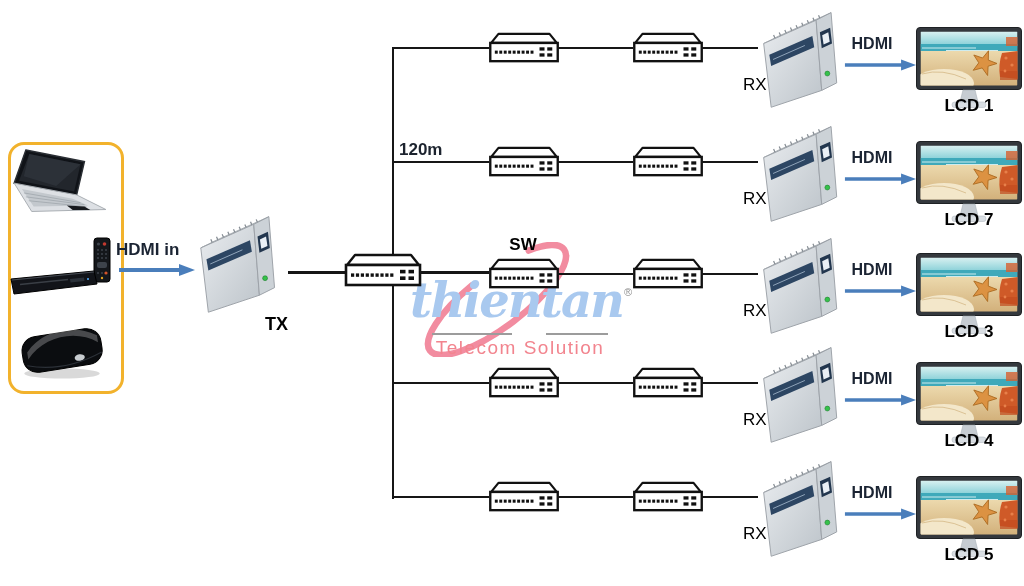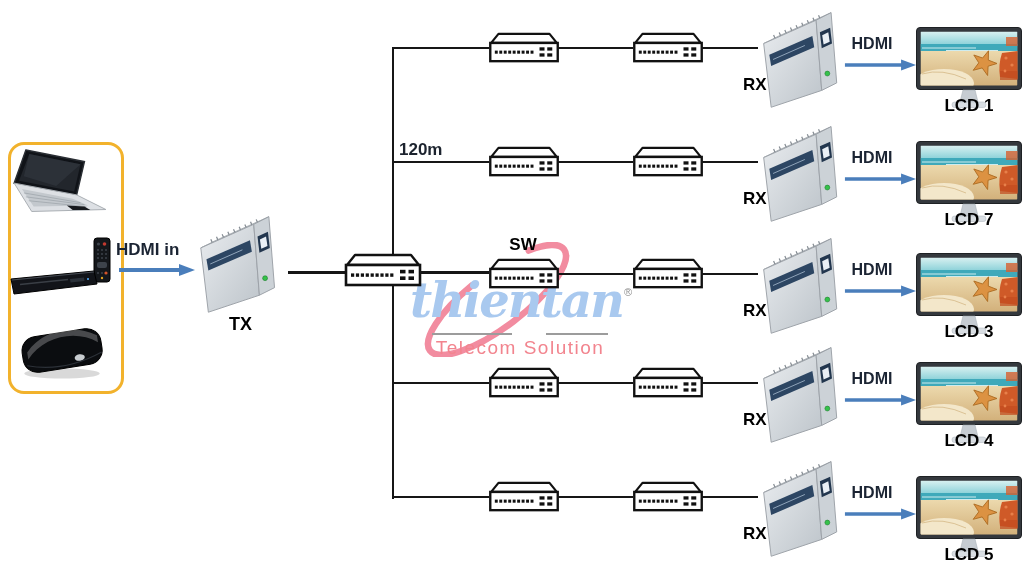--- a/index.html
+++ b/index.html
@@ -20,33 +20,33 @@
   
   .dg{z-index:2;}
   .seg{position:absolute;height:2.8px;background:var(--c-line,#161616);z-index:2;}
   
   #source-box{position:absolute;left:8px;top:142px;width:110px;height:246px;
               border:3.5px solid var(--c-source_border,#f2b22c);border-radius:16px;z-index:2;}
   
   .lbl{position:absolute;z-index:3;color:var(--c-label,#000);font-weight:bold;}
   #hdmi-in-label{left:116px;top:240px;width:80px;font-size:17px;
                  color:var(--c-hdmi_text,#1b2433);}
-  #tx-label{left:193px;top:314px;width:95px;text-align:center;font-size:18px;}
+  #tx-label{left:193px;top:314px;width:95px;text-align:right;font-size:18px;}
   #distance-label{left:399px;top:140px;font-size:17px;font-weight:600;color:#1c232e;}
   #sw-label{left:495px;top:235px;width:56px;text-align:center;font-size:17px;}
   
   .row{position:absolute;left:0;top:calc(var(--y) - 40px);width:1024px;height:142px;z-index:2;}
   .row .seg{top:38.6px;}
   .seg1{left:393px;width:96px;}
   .seg2{left:557px;width:76px;}
   .seg3{left:701px;width:57px;}
   .sw{position:absolute;width:74px;height:31px;top:24px;}
   .sw1{left:487px;} .sw2{left:631px;}
   .rxbox{position:absolute;left:755px;top:0;width:96px;height:103px;}
-  .rx-label{position:absolute;left:743px;top:67px;font-size:17px;font-weight:bold;color:var(--c-label,#000);}
+  .rx-label{position:absolute;left:743px;top:67px;font-size:17px;font-weight:normal;color:var(--c-label,#000);}
   .hdmi-label{position:absolute;left:843px;top:27px;width:58px;text-align:center;
               font-size:16px;font-weight:bold;color:var(--c-hdmi_text,#1b2433);}
   .hdmi-arrow{position:absolute;left:844px;top:50px;width:73px;height:14px;}
   .monitor{position:absolute;left:916px;top:19px;width:106px;height:84px;}
   .lcd-label{position:absolute;left:916px;top:88px;width:106px;text-align:center;
              font-size:17px;font-weight:bold;color:var(--c-label,#000);}
 </style>
 </head>
 <body>
 

